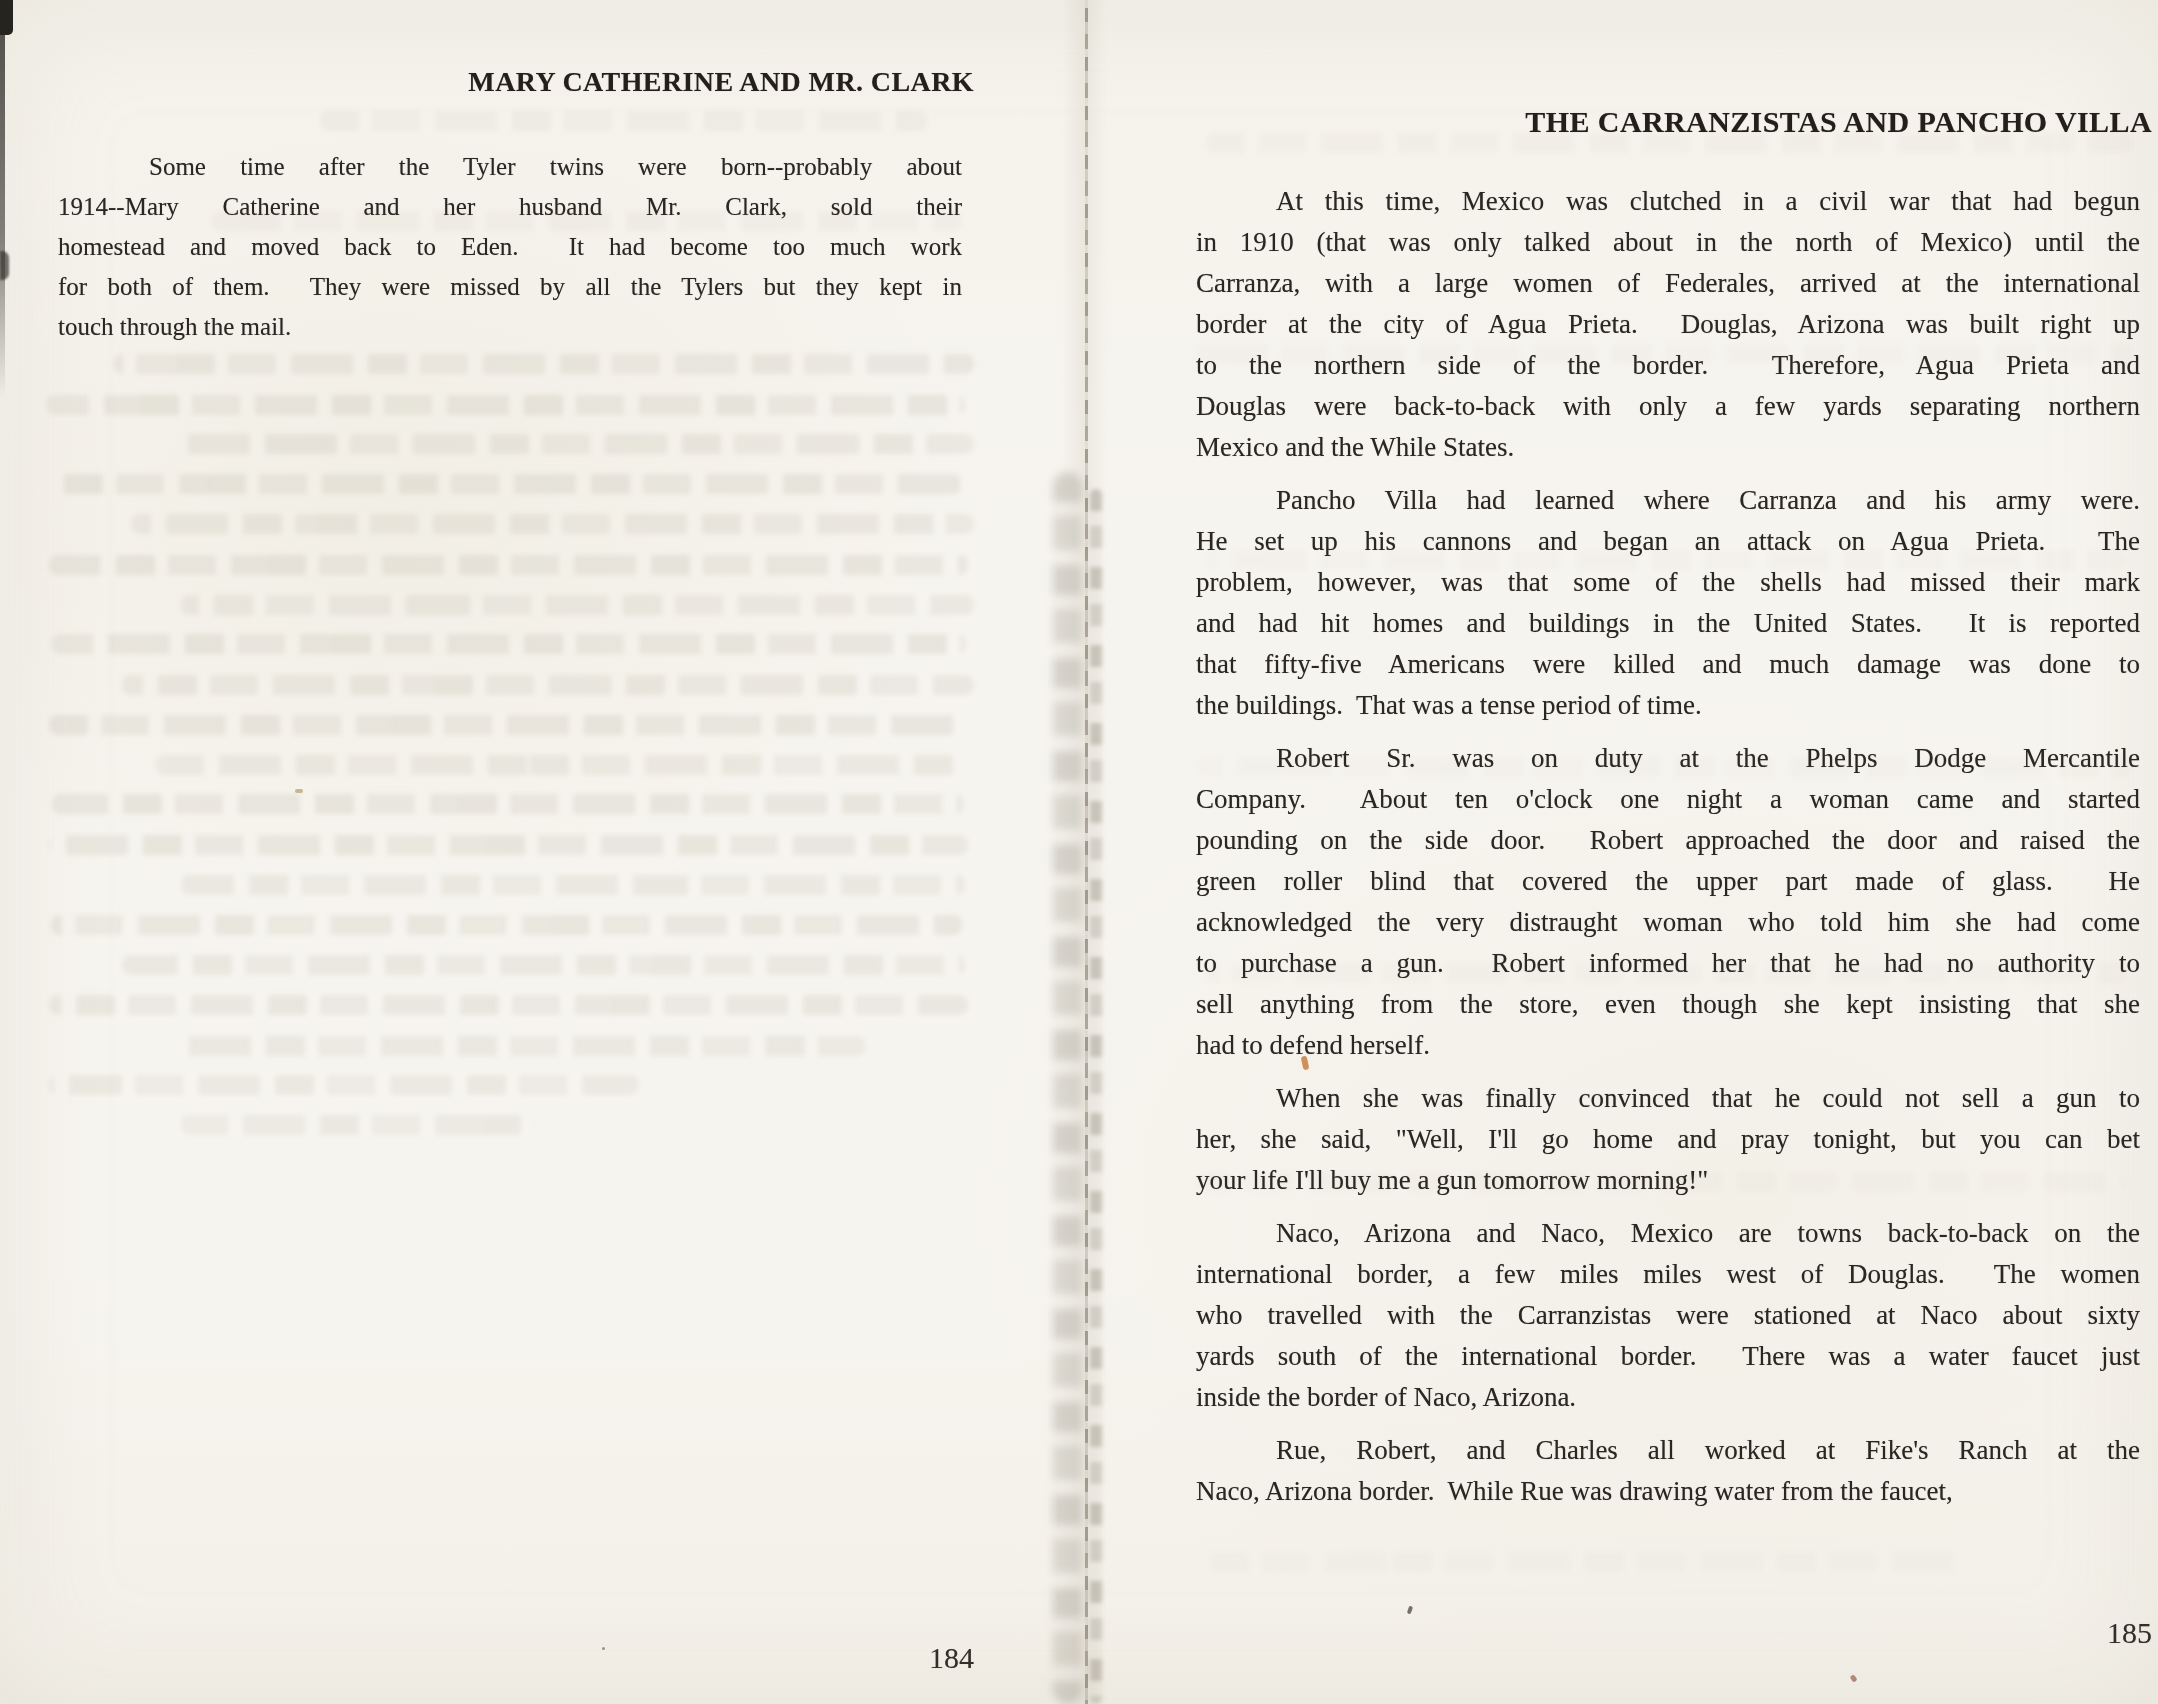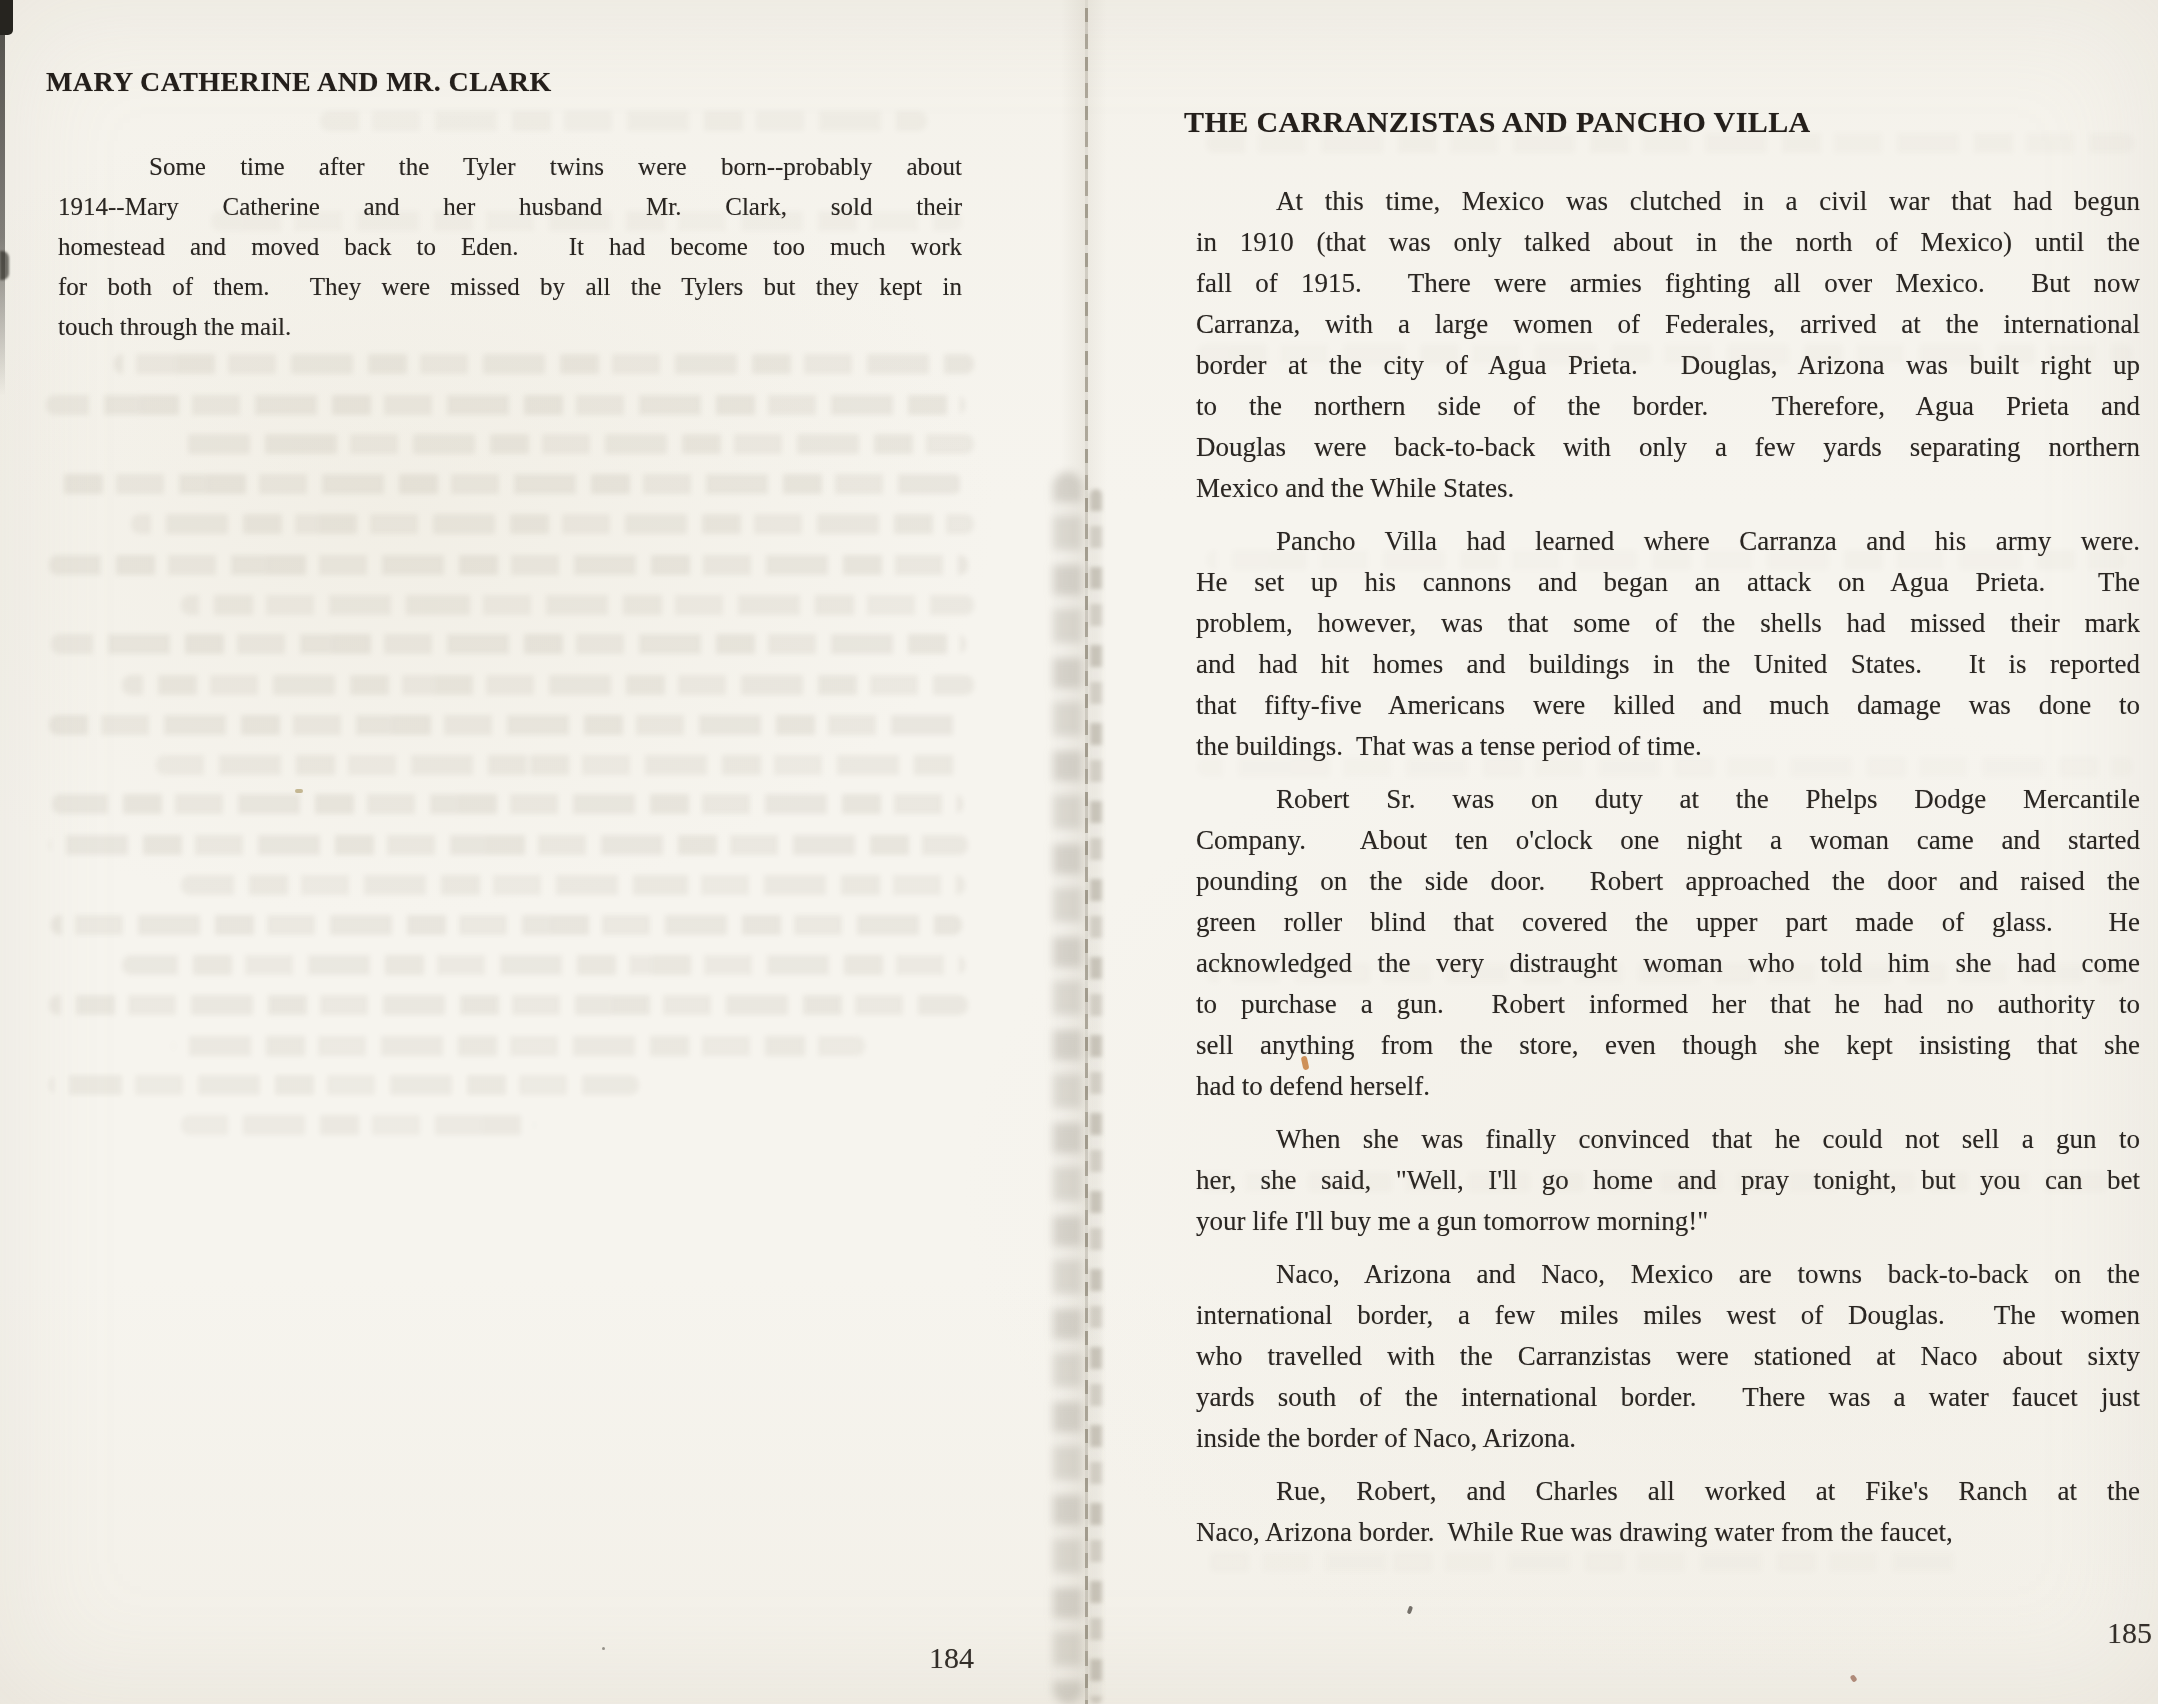--- a/index.html
+++ b/index.html
@@ -15,21 +15,21 @@
     position:absolute;inset:0;
     background:
       radial-gradient(1012px 675px at 18% 30%, rgba(233,228,214,.35), rgba(0,0,0,0) 60%),
       radial-gradient(1181px 759px at 80% 70%, rgba(236,231,219,.30), rgba(0,0,0,0) 65%),
       linear-gradient(180deg, rgba(240,236,226,.25), rgba(0,0,0,0) 30%, rgba(0,0,0,0) 75%, rgba(235,230,218,.30));
     box-shadow:inset 0 0 118px rgba(190,180,158,.18);
     pointer-events:none;
   }
   .page-title{
     position:absolute;
-    text-align:left;
+    text-align:right;
     font-weight:bold;
     color:#241f1b;
     letter-spacing:0.4px;
     text-shadow:0 0 0.8px rgba(36,31,27,.4);
   }
   #left-title{left:46px;top:47px;width:928px;font-size:28px;}
   #right-title{left:1184px;top:85px;width:968px;font-size:30px;}
   .body-block{
     position:absolute;
     color:#2a2622;
@@ -133,21 +133,20 @@
       <div class="line last">touch through the mail.</div>
     </div>
   </div>
 <div id="left-pagenum" class="page-number">184</div>
 
 <h1 id="right-title" class="page-title">THE CARRANZISTAS AND PANCHO VILLA</h1>
 <div id="right-body" class="body-block">
     <div class="para">
       <div class="line first">At this time, Mexico was clutched in a civil war that had begun</div>
       <div class="line">in 1910 (that was only talked about in the north of Mexico) until the</div>
-      <div class="line">fall of 1915.&nbsp; There were armies fighting all over Mexico.&nbsp; But now</div>
       <div class="line">Carranza, with a large women of Federales, arrived at the international</div>
       <div class="line">border at the city of Agua Prieta.&nbsp; Douglas, Arizona was built right up</div>
       <div class="line">to the northern side of the border.&nbsp; Therefore, Agua Prieta and</div>
       <div class="line">Douglas were back-to-back with only a few yards separating northern</div>
       <div class="line last">Mexico and the While States.</div>
     </div>
     <div class="para">
       <div class="line first">Pancho Villa had learned where Carranza and his army were.</div>
       <div class="line">He set up his cannons and began an attack on Agua Prieta.&nbsp; The</div>
       <div class="line">problem, however, was that some of the shells had missed their mark</div>

